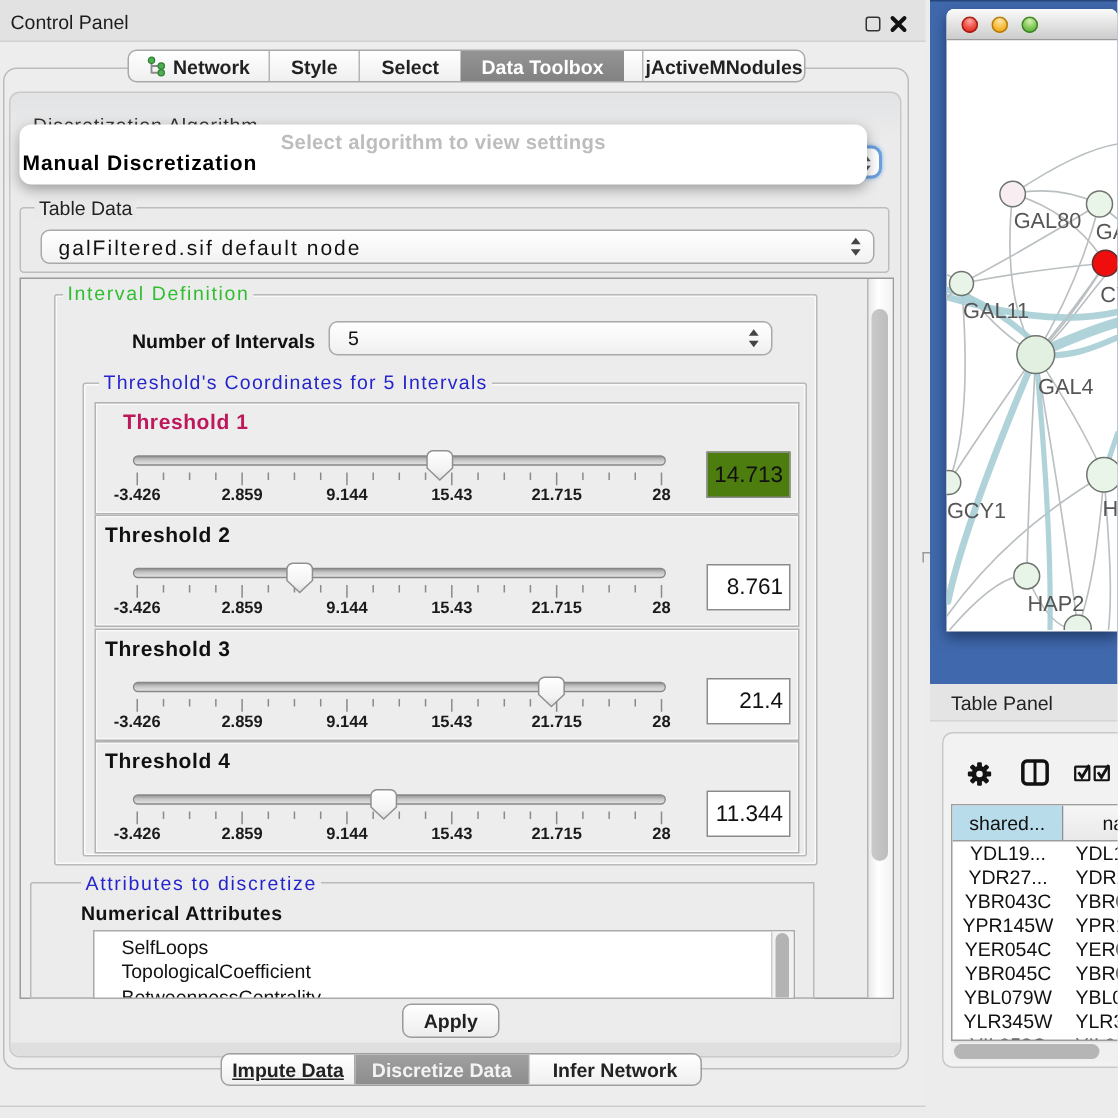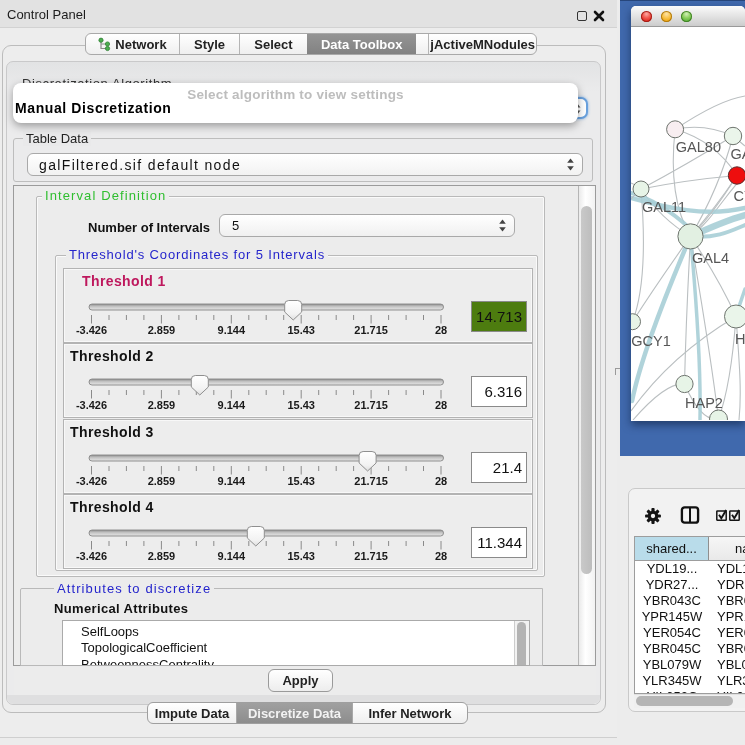--- a/index.html
+++ b/index.html
@@ -169,21 +169,21 @@
         <line x1="371.1" y1="47" x2="371.1" y2="55.5" stroke="#8a8a8a" stroke-width="1"></line>
         <line x1="441.0" y1="47" x2="441.0" y2="55.5" stroke="#8a8a8a" stroke-width="1"></line>
         <text x="91.5" y="65.5" font-size="11" font-weight="bold" fill="#1a1a1a" text-anchor="middle">-3.426</text>
         <text x="161.4" y="65.5" font-size="11" font-weight="bold" fill="#1a1a1a" text-anchor="middle">2.859</text>
         <text x="231.3" y="65.5" font-size="11" font-weight="bold" fill="#1a1a1a" text-anchor="middle">9.144</text>
         <text x="301.2" y="65.5" font-size="11" font-weight="bold" fill="#1a1a1a" text-anchor="middle">15.43</text>
         <text x="371.1" y="65.5" font-size="11" font-weight="bold" fill="#1a1a1a" text-anchor="middle">21.715</text>
         <text x="441.0" y="65.5" font-size="11" font-weight="bold" fill="#1a1a1a" text-anchor="middle">28</text>
         <path d="M 191.3 36.5 a4 4 0 0 1 4 -4 h 9 a4 4 0 0 1 4 4 v 7.5 l -8.5 8 l -8.5 -8 z" fill="url(#thg1)" stroke="#8f8f8f" stroke-width="1"></path>
       </svg>
-    <div class="abs" style="left:471px; top:376px; width:56px; height:31px; background:#fff; border:1px solid #8a8a8a; font-size:15px; color:#111; text-align:right; line-height:29px; padding-right:4px;">6.316</div>
+    <div class="abs" style="left:471px; top:376px; width:56px; height:31px; background:#fff; border:1px solid #8a8a8a; font-size:15px; color:#111; text-align:right; line-height:29px; padding-right:4px;">8.761</div>
     <div class="abs" style="left:63px; top:418.5px; width:470px; height:75px; border:1px solid #b3b3b3; background:#ededed; box-shadow:inset 0 0 0 1px #f8f8f8;"></div>
     <div class="abs" style="left:70px; top:423.5px; font-size:14px; letter-spacing:0.4px; font-weight:bold; color:#111;">Threshold 3</div>
     <svg class="abs" style="left:0; top:418.5px;" width="545" height="75" viewBox="0 0 545 75">
         <defs>
           <linearGradient id="tr2" x1="0" y1="0" x2="0" y2="1">
             <stop offset="0" stop-color="#909090"></stop>
             <stop offset="0.45" stop-color="#c6c6c6"></stop>
             <stop offset="1" stop-color="#e6e6e6"></stop>
           </linearGradient>
           <linearGradient id="thg2" x1="0" y1="0" x2="0" y2="1">
@@ -276,21 +276,21 @@
     <div class="abs" style="left:62px; top:620px; width:468px; height:46px; background:#fff; border:1px solid #aaa; overflow:hidden;">
       <div style="font-size:13px; color:#111; padding-left:18px; line-height:16.3px; padding-top:3px;">SelfLoops<br>TopologicalCoefficient<br>BetweennessCentrality</div>
       <div class="abs" style="right:0; top:0; width:15px; height:46px; background:#f2f2f2; border-left:1px solid #ccc;"></div>
       <div class="abs" style="right:3px; top:1px; width:9px; height:60px; background:#b3b3b3; border-radius:5px;"></div>
     </div>
   </div>
 
   <div class="abs" style="left:268px; top:669px; width:65px; height:23px; background:linear-gradient(#ffffff,#ededed); border:1px solid #9a9a9a; border-radius:6px; text-align:center; font-size:13px; font-weight:bold; color:#222; line-height:21px;">Apply</div>
 
   <div class="abs" style="left:147px; top:702px; width:321px; height:22px; border:1px solid #9f9f9f; border-radius:6px; overflow:hidden; display:flex; background:linear-gradient(#ffffff,#efefef); font-size:13px; font-weight:bold; color:#222;">
-    <div style="width:89px; display:flex; align-items:center; justify-content:center; border-right:1px solid #a8a8a8;">Impute Data</div>
+    <div style="width:89px; display:flex; align-items:center; justify-content:center; border-right:1px solid #a8a8a8;text-decoration:underline;">Impute Data</div>
     <div style="width:115px; display:flex; align-items:center; justify-content:center; background:linear-gradient(#a0a0a0,#8d8d8d); color:#f3f3f3;">Discretize Data</div>
     <div style="width:115px; display:flex; align-items:center; justify-content:center; border-left:1px solid #a8a8a8;">Infer Network</div>
   </div>
 </div>
 
 <div class="abs" style="left:615px; top:368px; width:5px; height:7px; border-top:1.5px solid #9a9a9a; border-left:1.5px solid #9a9a9a;"></div>
 
 <div class="abs" style="left:620px; top:0; width:125px; height:456px; background:#4069ad; border-top:1px solid #27467b;">
 
   <div class="abs" style="left:11px; top:5px; width:114px; height:415px; border-radius:5px 5px 0 0; box-shadow:0 4px 9px rgba(10,25,55,0.55); background:#fff;">
@@ -347,20 +347,23 @@
         <circle cx="105.0" cy="289.5" r="11.5" fill="#eaf5ea" stroke="#6e746e" stroke-width="1"></circle>
         <text x="104.0" y="317.0" font-size="14.5" fill="#565656">H</text>
         <circle cx="53.5" cy="357.0" r="8.6" fill="#e7f4e7" stroke="#6e746e" stroke-width="1"></circle>
         <text x="54.0" y="380.5" font-size="14.5" fill="#565656">HAP2</text>
         <circle cx="87.5" cy="392.0" r="9" fill="#e7f4e7" stroke="#6e746e" stroke-width="1"></circle>
       </svg>
   </div>
 </div>
 
 <div class="abs" style="left:620px; top:456px; width:125px; height:289px; background:#ececec;">
+  <div class="abs" style="left:0; top:0; width:125px; height:25px; background:#e4e4e4; border-bottom:1px solid #d5d5d5;">
+    <div class="abs" style="left:14px; top:5px; font-size:13px; color:#222;">Table Panel</div>
+  </div>
 
   <div class="abs" style="left:8px; top:32px; width:130px; height:224px; background:#f2f2f2; border:1px solid #c9c9c9; border-radius:7px;">
 
     <svg class="abs" style="left:16px; top:19px;" width="16" height="16" viewBox="0 0 17 17">
         <g transform="translate(8.5,8.5)">
           <circle r="5.6" fill="#141414"></circle>
           <rect x="-1.7" y="-8.4" width="3.4" height="5" rx="1" transform="rotate(0)" fill="#141414"></rect>
           <rect x="-1.7" y="-8.4" width="3.4" height="5" rx="1" transform="rotate(45)" fill="#141414"></rect>
           <rect x="-1.7" y="-8.4" width="3.4" height="5" rx="1" transform="rotate(90)" fill="#141414"></rect>
           <rect x="-1.7" y="-8.4" width="3.4" height="5" rx="1" transform="rotate(135)" fill="#141414"></rect>

